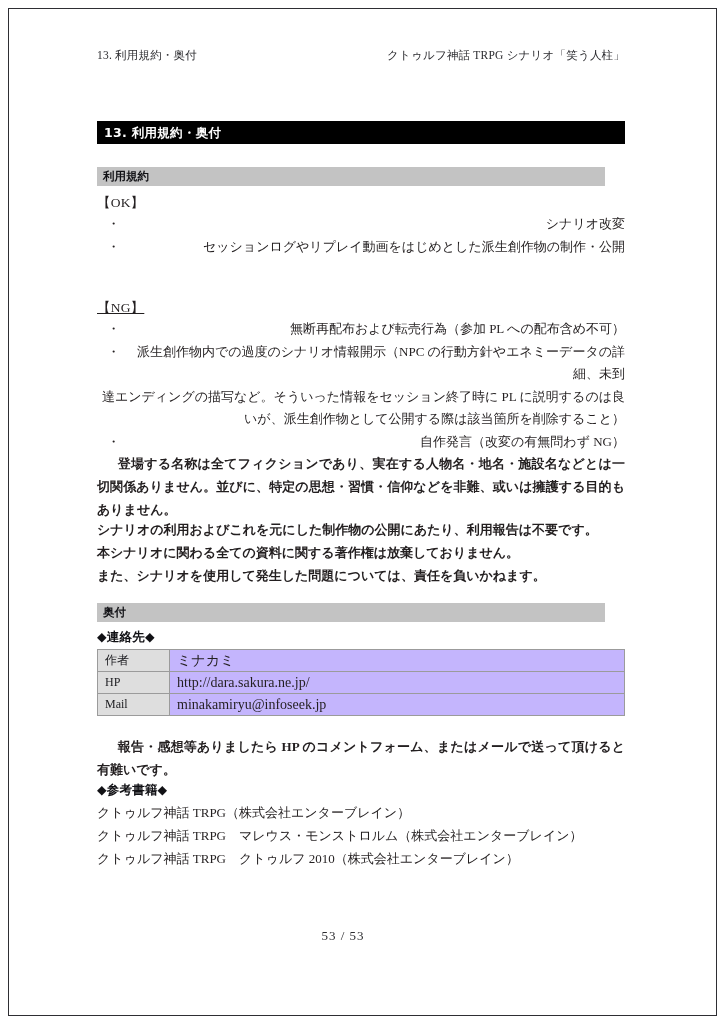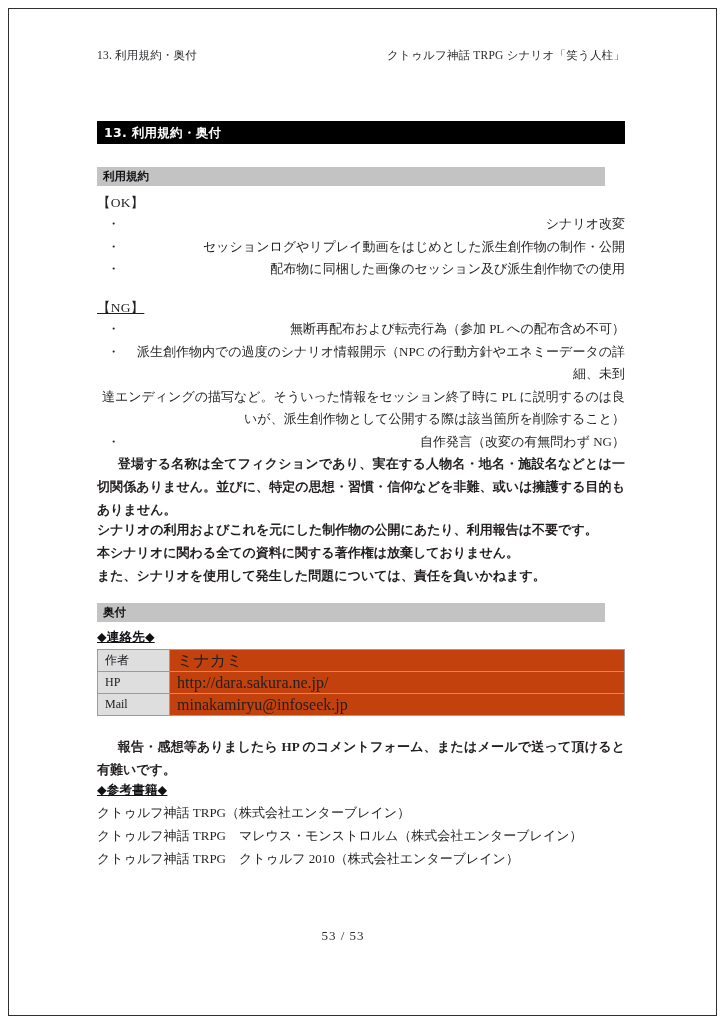--- a/index.html
+++ b/index.html
@@ -142,21 +142,20 @@
   .para.indent {
     text-indent: 1.6em;
   }
 
   .diamond-head {
     font-family: "DejaVu Sans", "Liberation Sans", sans-serif;
     font-size: 12.5px;
     font-weight: bold;
     color: #111115;
     letter-spacing: 0.2px;
-    text-decoration: underline;
   }
 
   
   .contact-table {
     position: absolute;
     left: 97px;
     top: 649px;
     width: 528px;
     border-collapse: collapse;
     font-size: 12px;
@@ -168,22 +167,22 @@
     color: #231f20;
     vertical-align: middle;
     line-height: 21px;
   }
   .contact-table td.k {
     width: 57px;
     background: #dedede;
     color: #1b1b1f;
   }
   .contact-table td.v {
-    background: #c2410c;
-    font-size: 16px;
+    background: #c4b5fd;
+    font-size: 14px;
   }
 
   
   .booklist {
     list-style: none;
     margin: 0;
     padding: 0;
   }
   .booklist li {
     font-size: 13px;
@@ -216,21 +215,20 @@
 
   <div class="chapter-banner">13. 利用規約・奥付</div>
 
   <div class="section-bar bar-terms">利用規約</div>
 
   <div class="tblock label-brk" style="top:192px;">【OK】</div>
 
   <ul class="bullets tblock" style="top:213px;">
     <li>シナリオ改変</li>
     <li>セッションログやリプレイ動画をはじめとした派生創作物の制作・公開</li>
-    <li>配布物に同梱した画像のセッション及び派生創作物での使用</li>
   </ul>
 
   <div class="tblock label-brk" style="top:297px;text-decoration:underline;">【NG】</div>
 
   <ul class="bullets tblock" style="top:318px;">
     <li>無断再配布および転売行為（参加 PL への配布含め不可）</li>
     <li class="wrap">
       <span class="b-first">派生創作物内での過度のシナリオ情報開示（NPC の行動方針やエネミーデータの詳細、未到</span>
       <span class="b-cont">達エンディングの描写など。そういった情報をセッション終了時に PL に説明するのは良いが、派生創作物として公開する際は該当箇所を削除すること）</span>
     </li>

